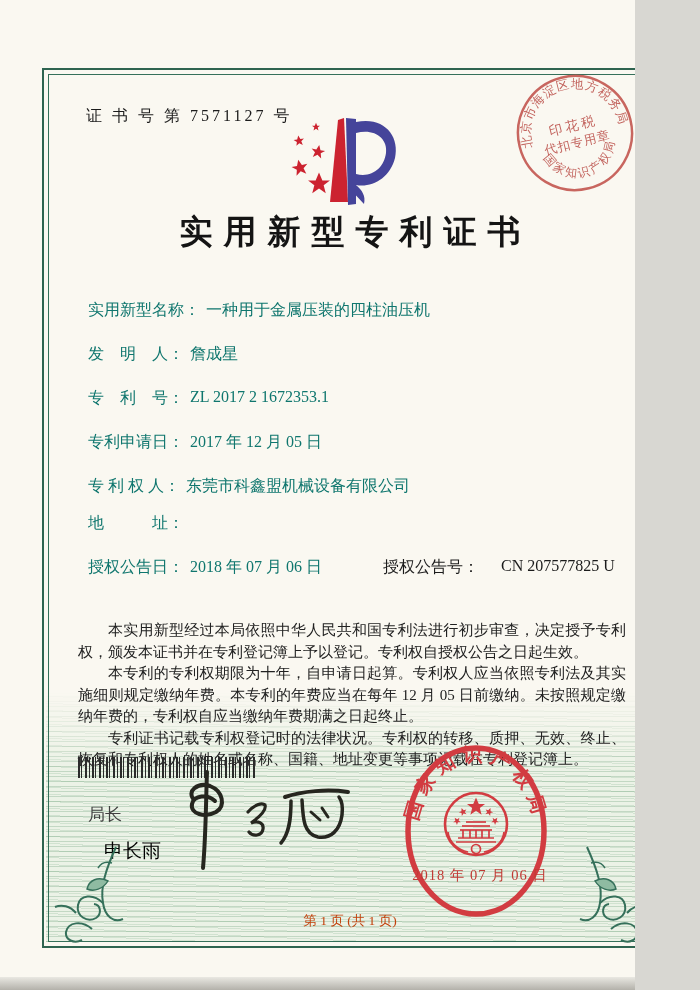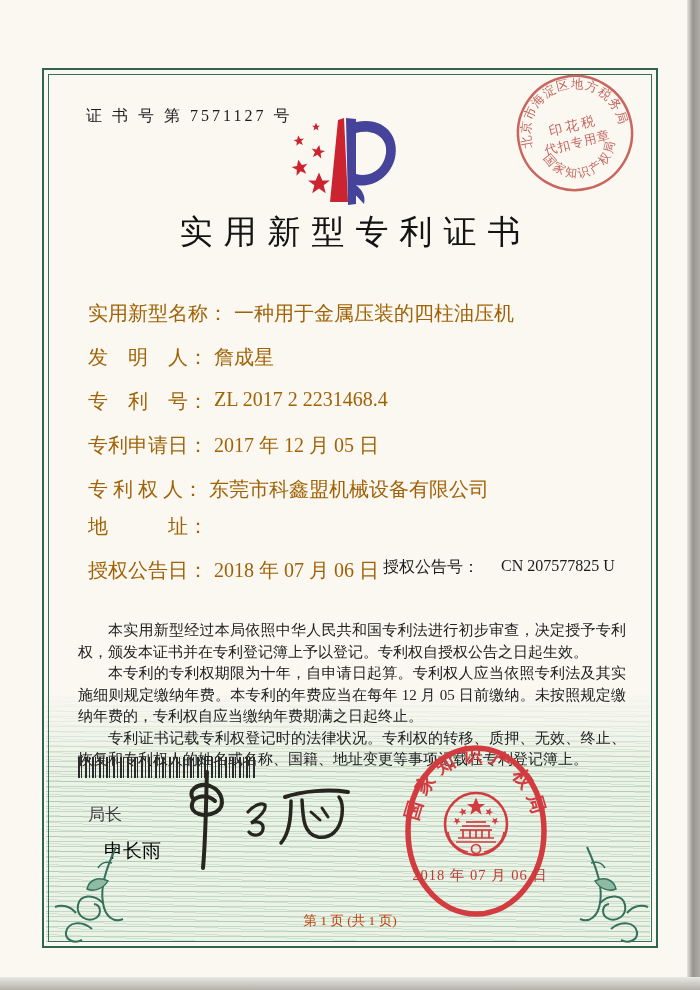--- a/index.html
+++ b/index.html
@@ -1,35 +1,35 @@
 <!DOCTYPE html>
 <html><head>
 <meta charset="utf-8">
 <style>
   html,body{margin:0;padding:0;}
   body{width:700px;height:990px;background:#d8d7d2;font-family:"Liberation Serif","DejaVu Serif",serif;}
-  .paper{position:relative;width:700px;height:990px;background:#faf8f1;overflow:hidden;}
+  .paper{position:relative;width:635px;height:990px;background:#faf8f1;overflow:hidden;}
   .edge-right{position:absolute;left:687px;top:0;width:13px;height:990px;
     background:linear-gradient(to right,#e6e5df,#96958e 45%,#aeaca5);}
   .edge-bottom{position:absolute;left:0;top:977px;width:700px;height:13px;
     background:linear-gradient(to bottom,#e9e8e2,#b3b1aa);}
   .frame{position:absolute;left:42px;top:68px;width:612px;height:876px;
     border:2px solid #2e6450;outline:1px solid #35705a;outline-offset:-7px;}
   .guilloche{position:absolute;left:46px;top:692px;width:604px;height:250px;
     background-color:rgba(222,236,221,.55);
     background-image:
       repeating-linear-gradient(0deg,rgba(108,160,122,.32) 0 1px,transparent 1px 5px),
       repeating-linear-gradient(2.5deg,rgba(108,160,122,.20) 0 1px,transparent 1px 7px);
     -webkit-mask-image:linear-gradient(to bottom,transparent 0,#000 80px);
     mask-image:linear-gradient(to bottom,transparent 0,#000 80px);}
   .cert-no{position:absolute;left:86px;top:106px;font-size:16px;letter-spacing:3px;color:#1c1c1c;}
   .logo{position:absolute;left:272px;top:98px;}
   .title{position:absolute;left:0;top:210px;width:700px;text-align:center;
-    font-size:33px;font-weight:normal;letter-spacing:11px;color:#141414;text-indent:11px;}
-  .field-row{position:absolute;left:88px;display:flex;font-size:20px;color:#a16207;justify-content:center;}
+    font-size:33px;font-weight:bold;letter-spacing:11px;color:#141414;text-indent:11px;}
+  .field-row{position:absolute;left:88px;display:flex;font-size:16px;color:#0f766e;justify-content:center;}
   .field-row .lbl{white-space:pre;flex:0 0 auto;}
   .field-row .val{margin-left:6px;}
   .addr-val{width:478px;line-height:24px;}
   .grant-no{position:absolute;left:383px;top:557px;display:flex;font-size:16px;color:#1b1b1b;justify-content:space-between;}
   .paras{position:absolute;left:78px;top:620px;width:548px;font-size:15px;line-height:21.5px;
     color:#212121;text-align:justify;}
   .paras p{margin:0;text-indent:2em;}
   .barcode{position:absolute;left:78px;top:757px;width:178px;height:21px;
     background:repeating-linear-gradient(90deg,#2b2b2b 0 2px,transparent 2px 3px,#2b2b2b 3px 4px,
       transparent 4px 7px,#2b2b2b 7px 9px,transparent 9px 11px,#2b2b2b 11px 12px,transparent 12px 14px);}
@@ -97,21 +97,21 @@
   <div class="field-row" style="top:300px">
     <span class="lbl">实用新型名称：</span>
     <span class="val">一种用于金属压装的四柱油压机</span>
   </div>
   <div class="field-row" style="top:344px">
     <span class="lbl">发　明　人：</span>
     <span class="val">詹成星</span>
   </div>
   <div class="field-row" style="top:388px">
     <span class="lbl">专　利　号：</span>
-    <span class="val">ZL 2017 2 2231468.4</span>
+    <span class="val">ZL 2017 2 1672353.1</span>
   </div>
   <div class="field-row" style="top:432px">
     <span class="lbl">专利申请日：</span>
     <span class="val">2017 年 12 月 05 日</span>
   </div>
   <div class="field-row" style="top:476px">
     <span class="lbl">专 利 权 人：</span>
     <span class="val">东莞市科鑫盟机械设备有限公司</span>
   </div>
   <div class="field-row" style="top:513px">

